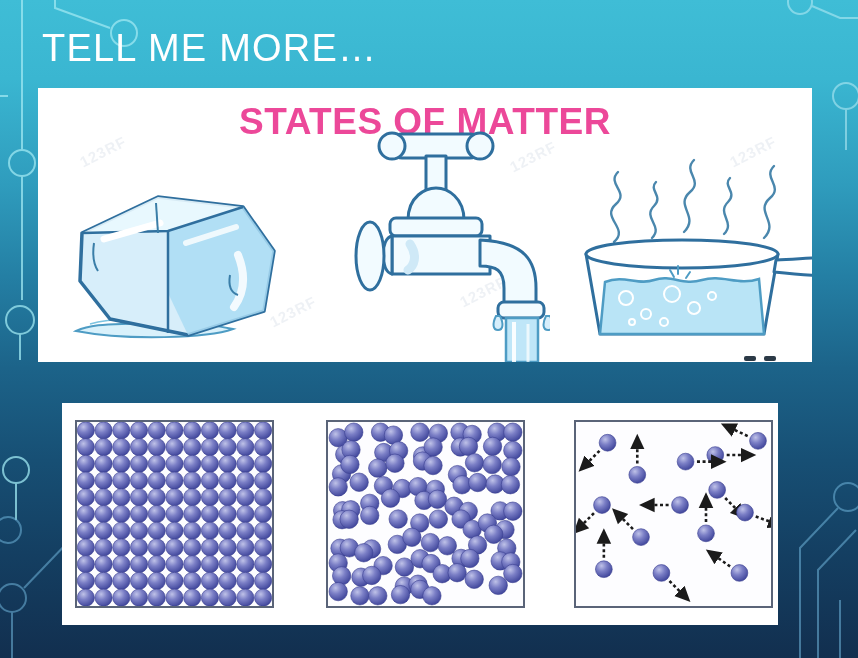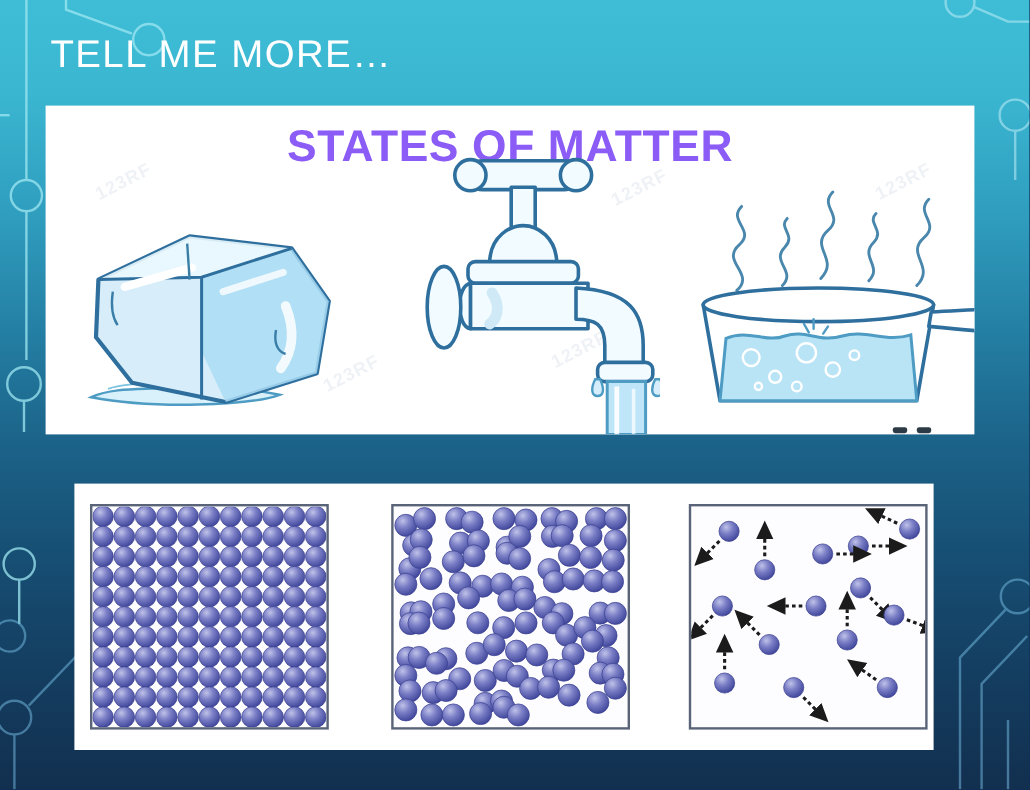--- a/index.html
+++ b/index.html
@@ -40,21 +40,21 @@
     height: 658px;
     pointer-events: none;
   }
 
   
   #title {
     position: absolute;
     left: 42px;
     top: 27px;
     color: #ffffff;
-    font-size: 32px;
+    font-size: 38px;
     letter-spacing: 1.2px;
     font-weight: 300;
     white-space: nowrap;
   }
 
   
   #states-picture {
     position: absolute;
     left: 38px;
     top: 88px;
@@ -62,21 +62,21 @@
     height: 274px;
     background: #ffffff;
     overflow: hidden;
   }
   #states-heading {
     position: absolute;
     left: 0;
     top: 13px;
     width: 100%;
     text-align: center;
-    color: #8b5cf6;
+    color: #ec4899;
     font-size: 37px;
     font-weight: bold;
     letter-spacing: 0.5px;
   }
   .wm {
     position: absolute;
     color: rgba(120,150,175,.13);
     font-size: 15px;
     font-weight: bold;
     transform: rotate(-27deg);

